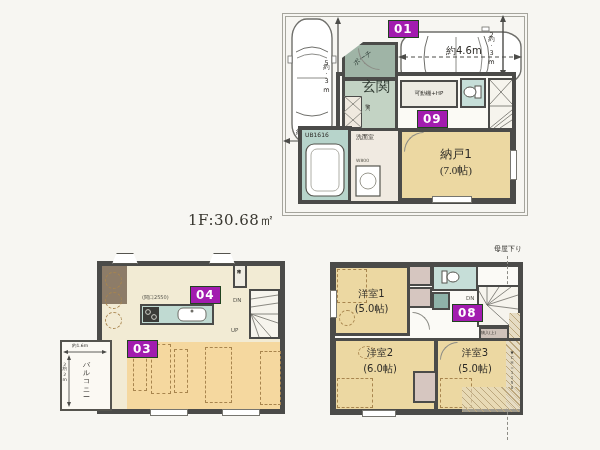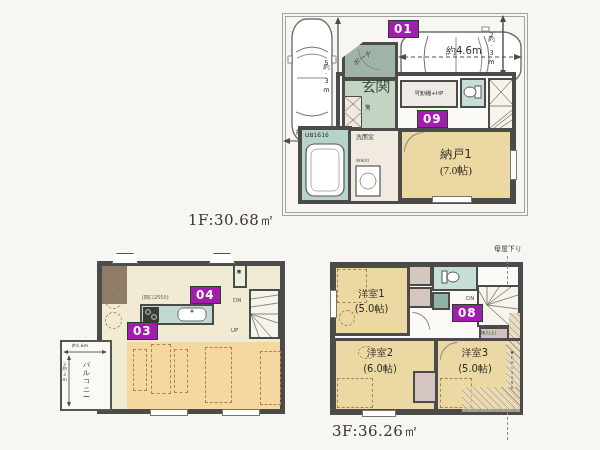--- a/index.html
+++ b/index.html
@@ -190,21 +190,21 @@
       <polygon points="44,3 39,1 39,5" fill="#4c4c49"></polygon>
   </svg>
   <div class="lbl vtext" style="left:62px;top:362px;font-size:4.5px;letter-spacing:0;">約2.2m</div>
   <svg class="abs" style="left:66px;top:355px;" width="6" height="52" viewBox="0 0 6 52">
     <line x1="3" y1="4" x2="3" y2="48" stroke="#4c4c49" stroke-width="0.9"></line>
     <polygon points="3,0 1,5 5,5" fill="#4c4c49"></polygon>
       <polygon points="3,52 1,47 5,47" fill="#4c4c49"></polygon>
   </svg>
   <div class="lbl vtext" style="left:82px;top:356px;font-size:7px;">バルコニー</div>
 
-  <div class="badge" style="left:127px;top:322px;">03</div>
+  <div class="badge" style="left:127px;top:340px;">03</div>
   <div class="badge" style="left:166px;top:286px;margin-left:24px;">04</div>
 
   <div class="abs" style="left:330px;top:262px;width:193px;height:153px;border:5px solid #4b4b49;background:#fbfaf6;"></div>
 
   <div class="lbl" style="left:494px;top:245px;font-size:7px;">母屋下り</div>
   <div class="dadot" style="left:507px;top:256px;height:184px;"></div>
 
   <div class="room" style="left:333px;top:265px;width:77px;height:71px;background:#ecd8a2;"></div>
   <div class="dashedbox" style="left:337px;top:269px;width:30px;height:34px;"></div>
   <div class="dashedcircle" style="left:339px;top:310px;width:16px;height:16px;"></div>
@@ -251,15 +251,14 @@
   <div class="abs hatch" style="left:506px;top:341px;width:14px;height:68px;background-color:#e6dcc4;"></div>
   <div class="abs hatch" style="left:462px;top:387px;width:58px;height:25px;background-color:rgba(230,220,196,0.55);"></div>
   <div class="lbl vtext" style="left:509px;top:350px;font-size:4px;letter-spacing:0;color:#44433c;">▼CH=1150</div>
 
   <div class="window" style="left:362px;top:410px;width:34px;height:7px;"></div>
   <div class="window" style="left:330px;top:290px;width:7px;height:28px;"></div>
   <div class="arc" style="left:412px;top:312px;width:18px;height:18px;transform:rotate(180deg);"></div>
   <div class="arc" style="left:440px;top:342px;width:18px;height:18px;transform:scaleY(-1);"></div>
 
   <div class="badge" style="left:452px;top:304px;">08</div>
-  <div class="area-label" style="left:332px;top:422px;">3F:36.26㎡</div>
 
 </div>
 
 </body></html>

